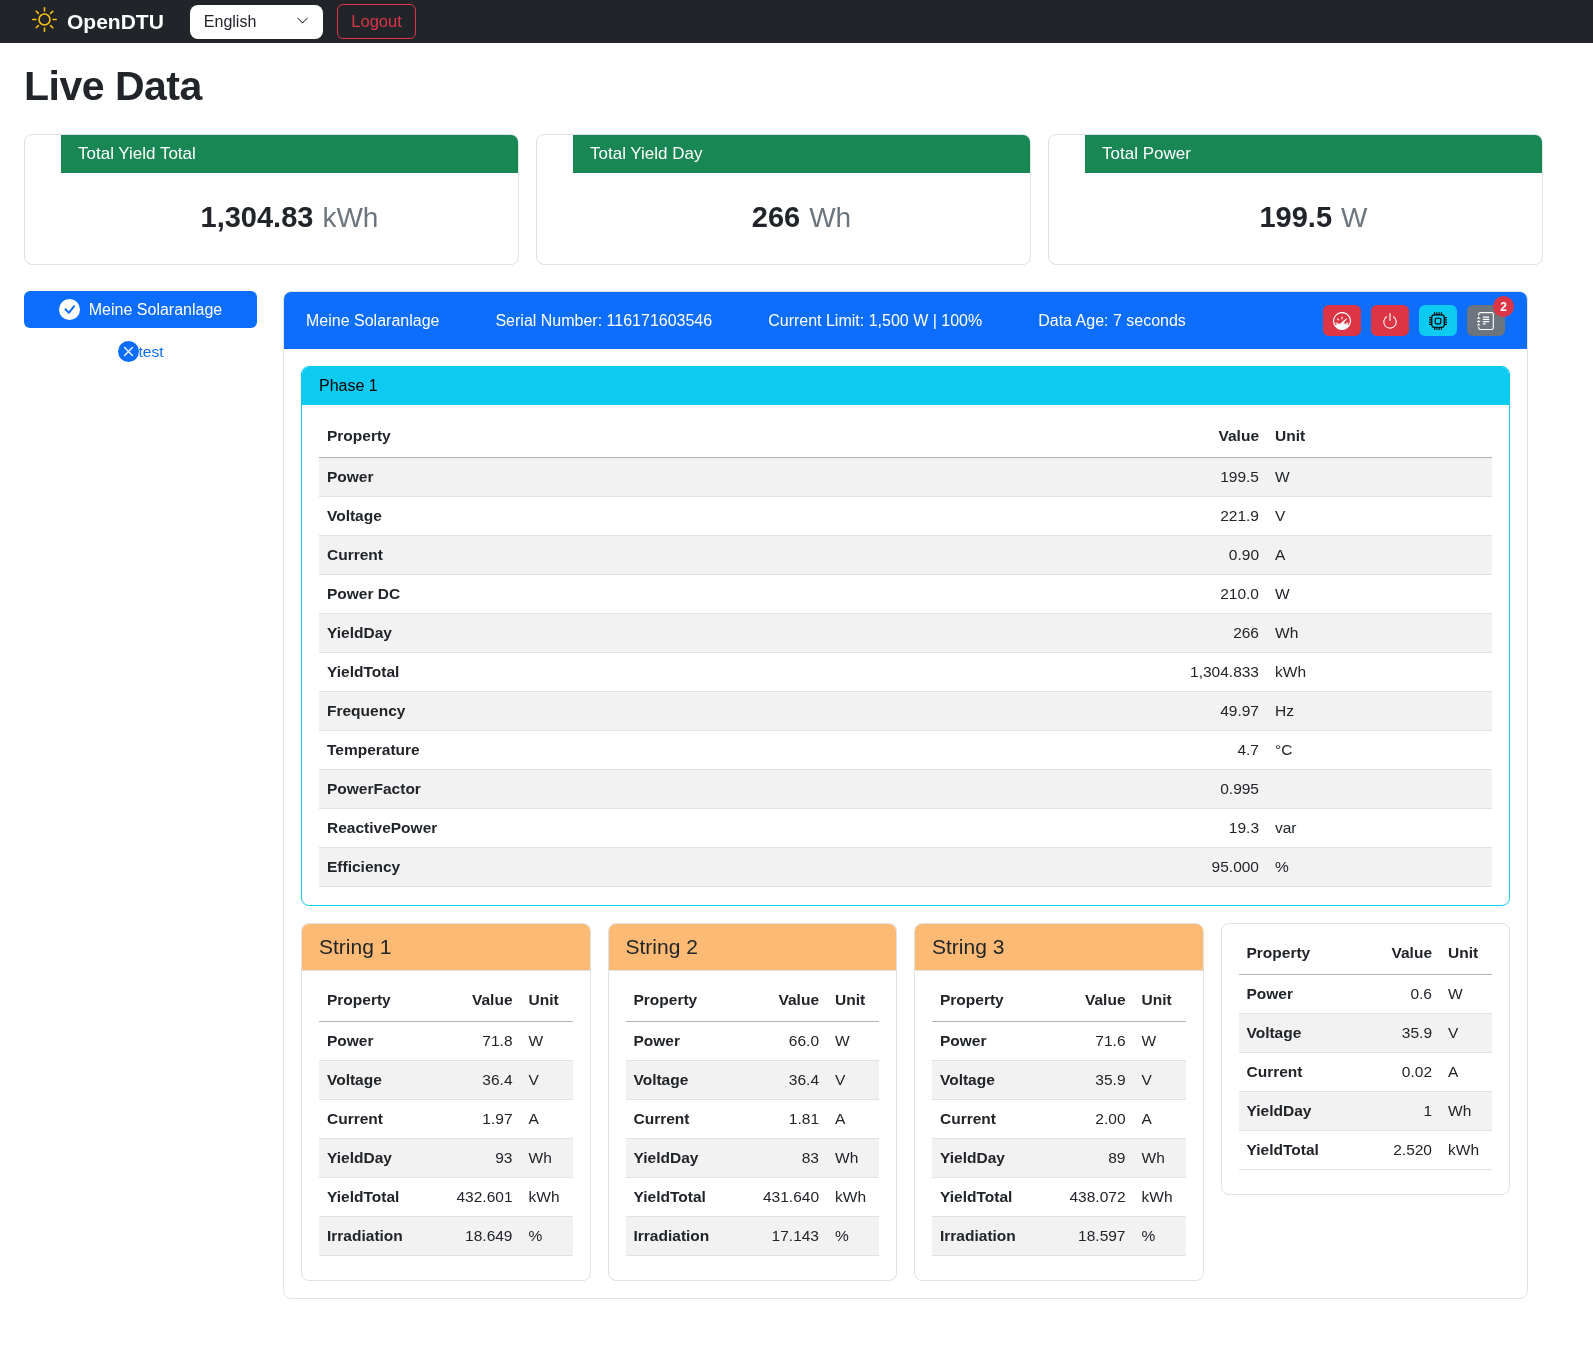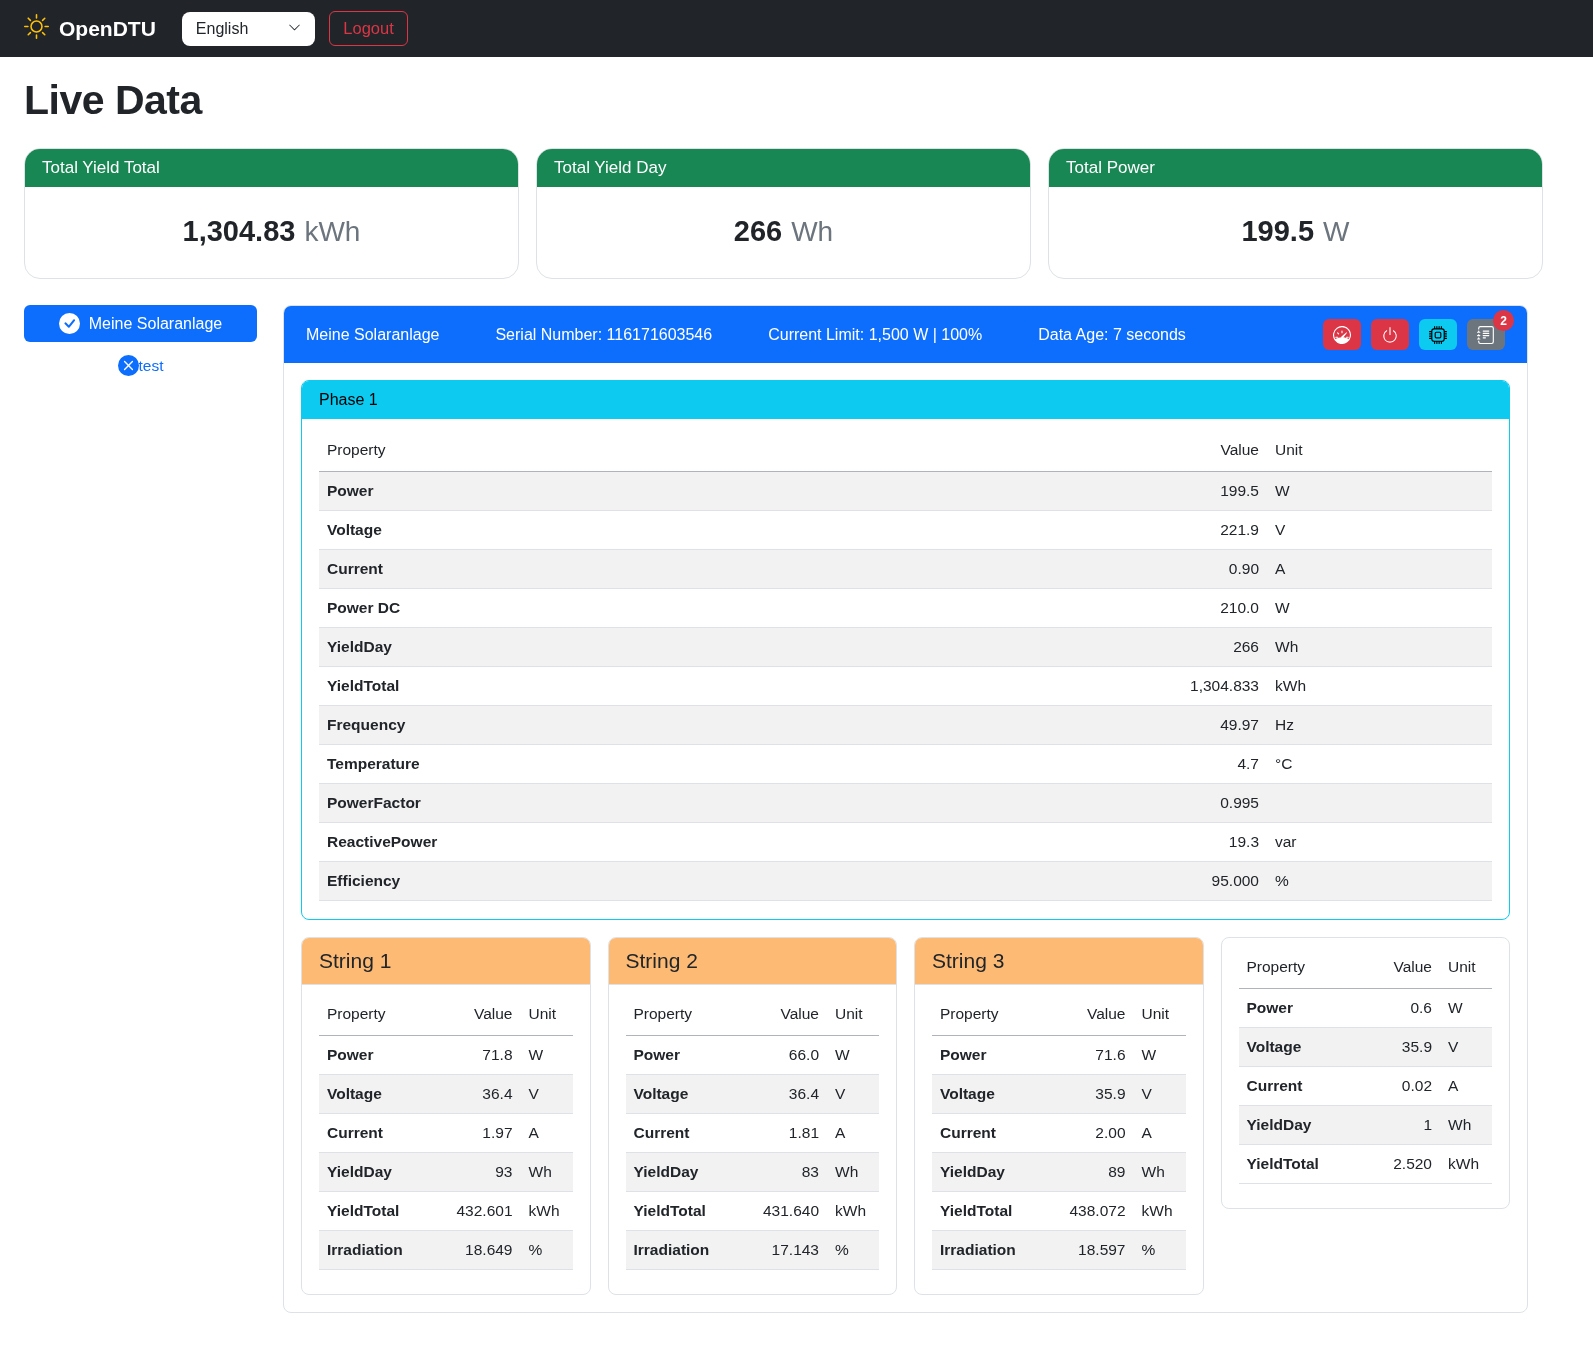--- a/index.html
+++ b/index.html
@@ -5,25 +5,25 @@
   * { box-sizing: border-box; margin: 0; padding: 0; }
   html, body { background: #fff; }
   body {
     width: 1593px;
     font-family: "Liberation Sans", "DejaVu Sans", sans-serif;
     color: #212529;
   }
 
   
   .navbar {
-    height: 57px;
+    height: 43px;
     background: #212529;
     display: flex;
     align-items: center;
-    padding: 0 24px;
+    padding: 0 32px;
   }
   .brand {
     display: flex; align-items: center; gap: 10px;
     color: #fff; font-size: 21px; font-weight: 700;
     margin-right: 26px; cursor: pointer;
   }
   .nav-links { display: flex; align-items: center; gap: 6px; flex: 1; }
   .nav-link {
     color: rgba(255,255,255,.55);
     font-size: 16.5px; padding: 8px 12px; cursor: pointer;
@@ -53,22 +53,23 @@
     font-size: 41px; font-weight: 600; letter-spacing: -0.5px;
     margin: 20px 24px 24px 24px;
   }
 
   
   .cards-row {
     display: grid; grid-template-columns: repeat(3, 1fr); gap: 17px;
     margin: 0 50px 26px 24px;
   }
   .sum-card {
-    border: 1px solid #dee2e6; border-radius: 16px; background: #fff;
+    border: 1px solid #dee2e6; border-radius: 8px; background: #fff;
     overflow: hidden;
+    padding-left: 36px;
   }
   .sum-card-header {
     background: #198754; color: #fff; font-size: 17px;
     padding: 9px 17px;
   }
   .sum-card-body {
     text-align: center; padding: 28px 10px 30px 10px; font-size: 29px;
   }
   .sum-value { font-weight: 700; color: #212529; }
   .sum-unit { color: #6c757d; margin-left: 9px; font-weight: 400; font-size: 28px; }
@@ -114,21 +115,21 @@
   
   .phase-card { border: 1px solid #0dcaf0; border-radius: 8px; overflow: hidden; }
   .phase-header {
     background: #0dcaf0; color: #000; font-size: 16px; padding: 10px 17px;
   }
   .phase-body { padding: 10px 17px 18px 17px; }
   table { width: 100%; border-collapse: collapse; }
   th, td { font-size: 15.5px; }
   thead th {
     text-align: left; padding: 12px 8px; border-bottom: 1px solid #aeb4ba;
-    font-weight: 400;
+    font-weight: 700;
     margin-left: 32px;
   }
   thead th.col-value { text-align: right; }
   tbody th {
     text-align: left; font-weight: 700; padding: 10px 8px;
     border-bottom: 1px solid #dee2e6;
   }
   tbody td { padding: 10px 8px; border-bottom: 1px solid #dee2e6; }
   td.cell-value { text-align: right; white-space: nowrap; }
   .phase-table col.c-prop { width: auto; }

